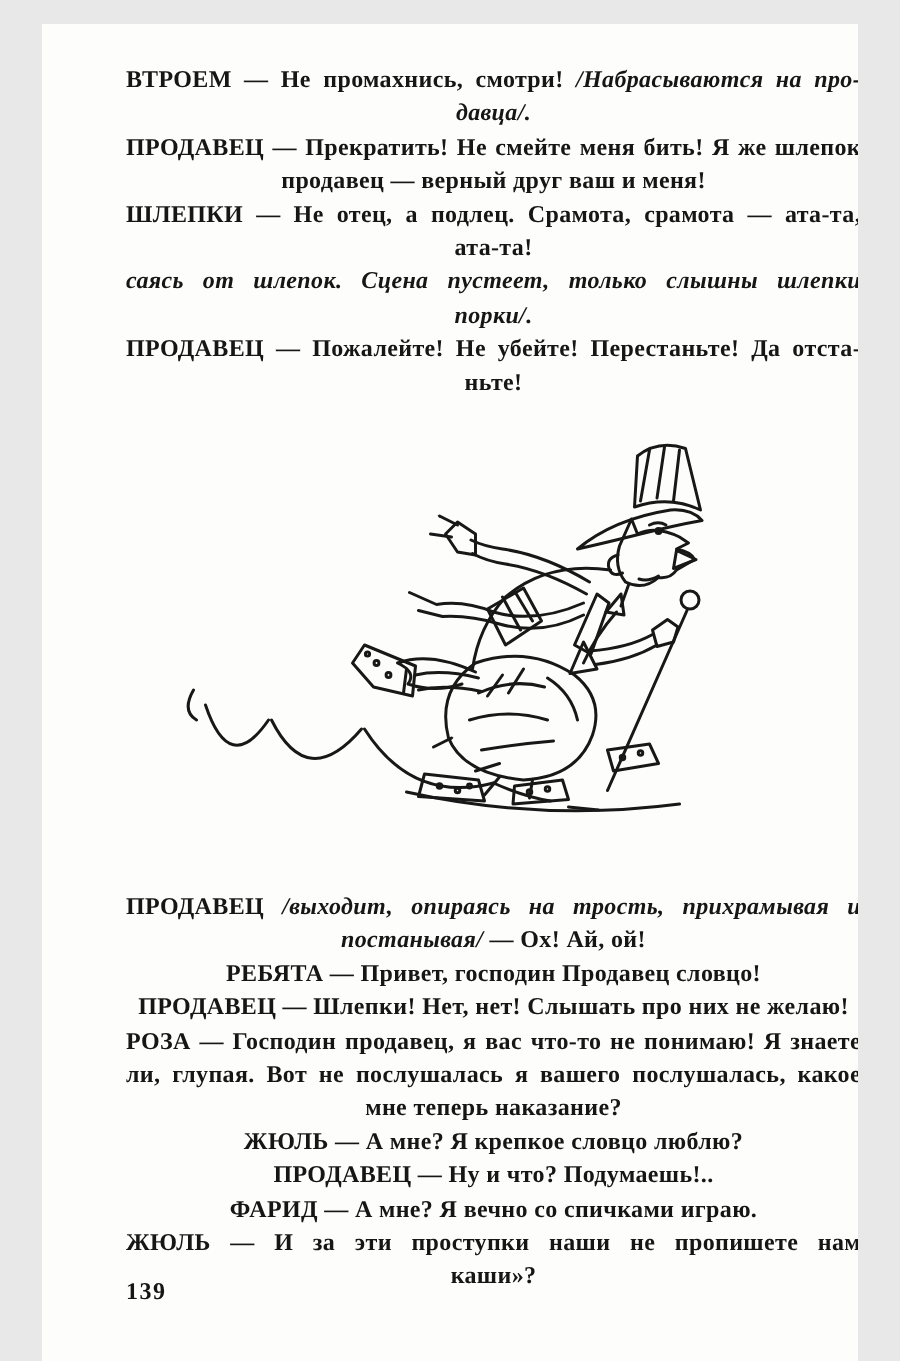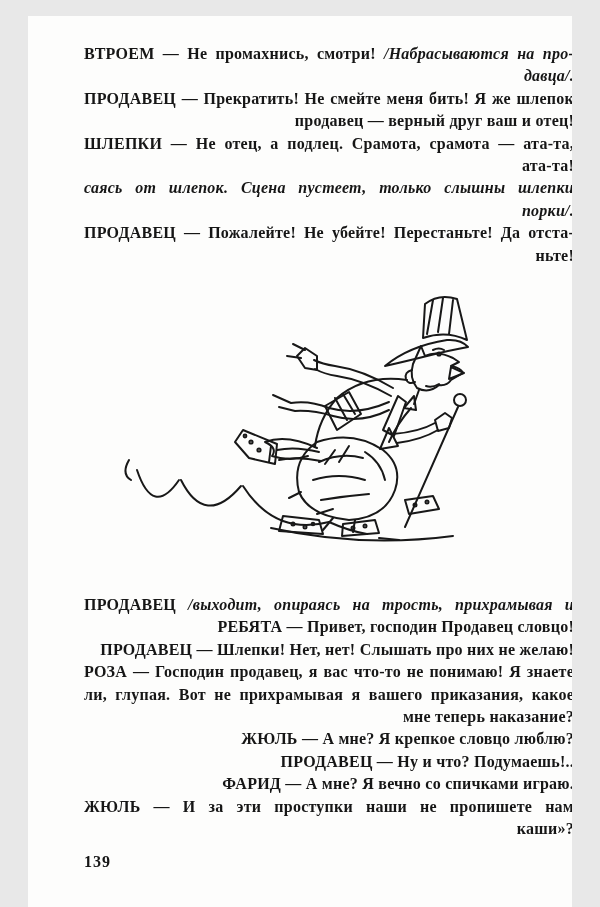--- a/index.html
+++ b/index.html
@@ -17,21 +17,21 @@
   .text-block {
     position: absolute;
     left: 56px;
     width: 490px;
     font-size: 16px;
     line-height: 22.4px;
     letter-spacing: 0.015em;
   }
   .text-block.top { top: 27px; }
   .text-block.bottom { top: 578px; }
-  .line { min-height: 22.4px; height: 22.4px; overflow: hidden; text-align: right; }
+  .line { min-height: 22.4px; height: 22.4px; overflow: hidden; text-align: center; }
   .line.just { text-align: justify; text-align-last: justify; }
   .stage { font-style: italic; }
   .speech { font-style: normal; }
   .page-number {
     position: absolute;
     top: 837px;
     left: 56px;
     width: 490px;
     font-size: 16px;
     letter-spacing: 0.06em;
@@ -60,21 +60,21 @@
 </style>
 </head>
 <body>
 
 <div class="page">
 
   <div class="text-block top">
       <div class="line just"><span class="speech">ВТРОЕМ — Не промахнись, смотри! </span><span class="stage">/Набрасываются на про-</span></div>
       <div class="line"><span class="stage">давца/.</span></div>
       <div class="line just"><span class="speech">ПРОДАВЕЦ — Прекратить! Не смейте меня бить! Я же шлепок</span></div>
-      <div class="line"><span class="speech">продавец — верный друг ваш и отец!</span></div>
+      <div class="line"><span class="speech">продавец — верный друг ваш и меня!</span></div>
       <div class="line just"><span class="speech">ШЛЕПКИ — Не отец, а подлец. Срамота, срамота — ата-та,</span></div>
       <div class="line"><span class="speech">ата-та!</span></div>
       <div class="line just"><span class="stage">саясь от шлепок. Сцена пустеет, только слышны шлепки крепкой</span></div>
       <div class="line"><span class="stage">порки/.</span></div>
       <div class="line just"><span class="speech">ПРОДАВЕЦ — Пожалейте! Не убейте! Перестаньте! Да отста-</span></div>
       <div class="line"><span class="speech">ньте!</span></div>
     </div>
 
   <div class="illo">
     <svg viewBox="0 0 415 300" role="img" aria-label="Рисунок пером: продавец в цилиндре убегает, опираясь на трость; шлепки летят у его ног, позади дуги прыжков">
@@ -186,24 +186,25 @@
         <circle class="dot" cx="244" cy="242" r="1.5"></circle>
         <path class="fl" d="M284,216 L312,212 L318,225 L288,230 Z"></path>
         <circle class="dot" cx="294" cy="221" r="1.5"></circle>
         <circle class="dot" cx="306" cy="218" r="1.5"></circle>
       </g>
     </svg>
   </div>
 
   <div class="text-block bottom">
       <div class="line just"><span class="speech">ПРОДАВЕЦ </span><span class="stage">/выходит, опираясь на трость, прихрамывая и</span></div>
+      <div class="line"><span class="stage">постанывая/</span><span class="speech"> — Ох! Ай, ой!</span></div>
       <div class="line"><span class="speech">РЕБЯТА — Привет, господин Продавец словцо!</span></div>
       <div class="line"><span class="speech">ПРОДАВЕЦ — Шлепки! Нет, нет! Слышать про них не желаю!</span></div>
       <div class="line just"><span class="speech">РОЗА — Господин продавец, я вас что-то не понимаю! Я знаете</span></div>
-      <div class="line just"><span class="speech">ли, глупая. Вот не прихрамывая я вашего приказания, какое</span></div>
+      <div class="line just"><span class="speech">ли, глупая. Вот не послушалась я вашего послушалась, какое</span></div>
       <div class="line"><span class="speech">мне теперь наказание?</span></div>
       <div class="line"><span class="speech">ЖЮЛЬ — А мне? Я крепкое словцо люблю?</span></div>
       <div class="line"><span class="speech">ПРОДАВЕЦ — Ну и что? Подумаешь!..</span></div>
       <div class="line"><span class="speech">ФАРИД — А мне? Я вечно со спичками играю.</span></div>
       <div class="line just"><span class="speech">ЖЮЛЬ — И за эти проступки наши не пропишете нам «березовой</span></div>
       <div class="line"><span class="speech">каши»?</span></div>
     </div>
 
   <div class="page-number">139</div>
 

